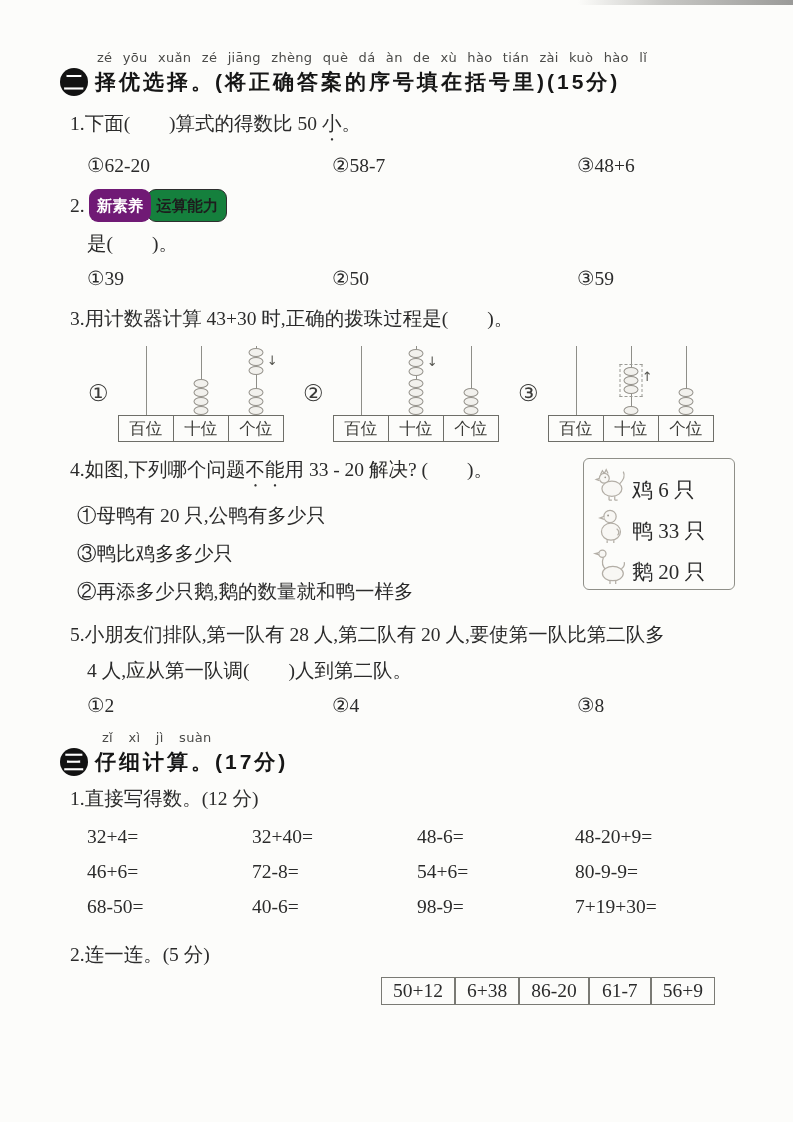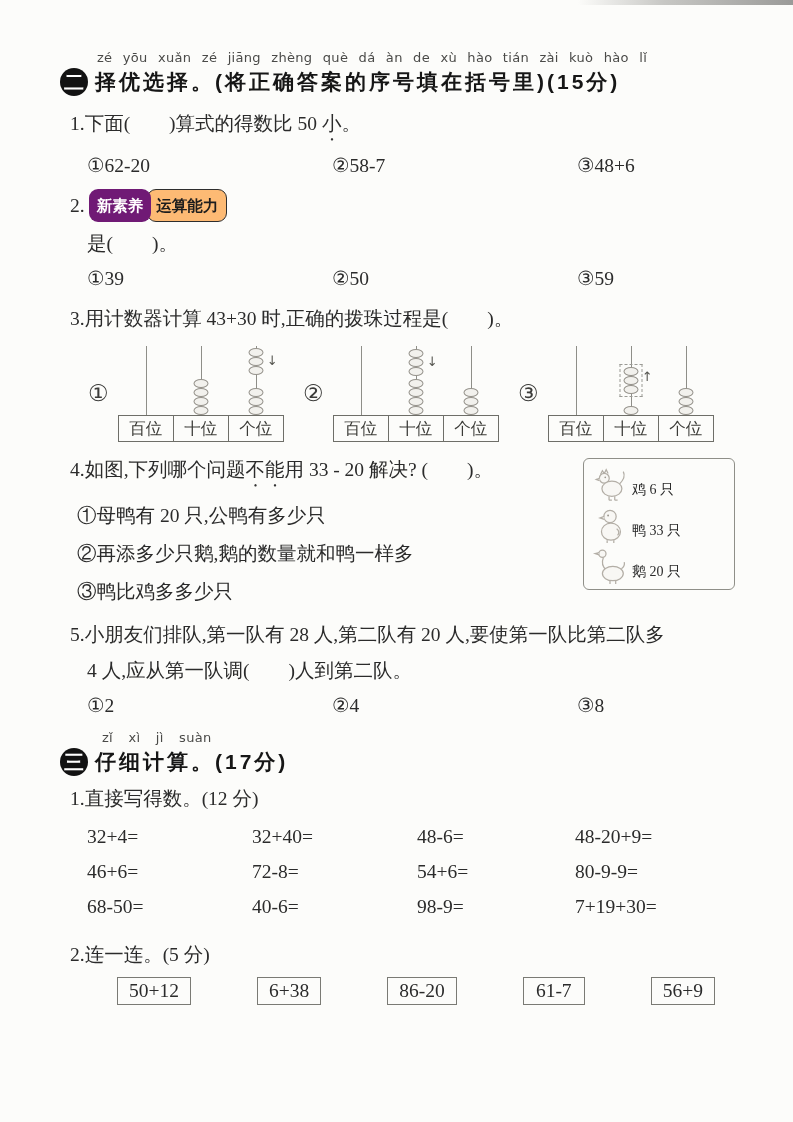--- a/index.html
+++ b/index.html
@@ -31,21 +31,21 @@
 
   .opts { display:flex; margin-left:27px; font-size:19.5px; margin-top:7px; line-height:28px; }
   .opt { flex:none; width:245px; }
   .opt:nth-child(3) { width:auto; }
 
   .q2l1 { margin-top:9px; display:flex; align-items:center; white-space:nowrap; }
   .badge-dark { font-family:"Liberation Sans","DejaVu Sans",sans-serif; background:#701a75; color:#fff;
     font-size:15.5px; font-weight:700; border-radius:9px; padding:2px 8px; margin:0 0 0 4px; z-index:2; }
   .badge-light { font-family:"Liberation Sans","DejaVu Sans",sans-serif; border:1.5px solid #2e2e2e;
     color:#1d1d1d; font-size:15.5px; font-weight:700; border-radius:9px; padding:1px 8px;
-    margin-left:-4px; margin-right:7px; background:#fdba74; }
+    margin-left:-4px; margin-right:7px; background:#15803d; }
   .indent { margin-left:27px; margin-top:7px; }
 
   .q3 { margin-top:11px; }
   .abrow { display:flex; margin-left:28px; margin-top:11px; }
   .abgroup { display:flex; width:240px; }
   .ablabel { font-size:23px; color:#3c3c3a; margin:38px 9px 0 0; line-height:24px; }
   .abacus { display:flex; margin-top:2px; }
   .abcol { position:relative; width:56px; height:96px; }
   .abcol:not(:first-child){ margin-left:-1px; }
   .rod { position:absolute; left:50%; top:0; width:1.5px; height:69px; background:#8e8e88; }
@@ -60,28 +60,28 @@
     text-align:center; font-size:16.5px; line-height:25px; color:#3a3a36; background:#fcfcfa; }
 
   .q4wrap { position:relative; margin-top:13px; padding-right:168px; }
   .subopts { margin-left:17px; margin-top:6px; }
   .subopt { font-size:19.5px; height:38px; line-height:38px; }
   .abox { position:absolute; top:3px; right:-2px; width:152px; height:132px;
     border:1px solid #8f8f88; border-radius:6px; padding:4px 2px 2px 7px; background:#fcfcfa; }
   .arow { display:flex; align-items:center; height:41px; }
   .aicon { flex:none; width:38px; height:38px; }
   .aicon svg { width:100%; height:100%; }
-  .alabel { font-size:14px; margin-left:3px; white-space:nowrap;margin-top:12px; }
+  .alabel { font-size:21px; margin-left:3px; white-space:nowrap;margin-top:12px; }
 
   .q5l1 { margin-top:9px; white-space:nowrap; }
 
   .calc-sub { margin-left:10px; margin-top:9px; font-size:19.5px; }
   .calc-grid { display:grid; grid-template-columns:165px 165px 158px auto;
     margin-left:27px; margin-top:7px; font-size:19.5px; line-height:35px; }
-  .match-row { display:flex; justify-content:space-between; margin-left:57px; margin-right:18px; }
+  .match-row { display:flex; justify-content:flex-end; margin-left:57px; margin-right:18px; }
   .match-top { margin-top:9px; }
   .match-bottom { margin-top:78px; }
   .mbox { border:1px solid #7a7a74; min-width:62px; height:28px; line-height:26px;
     padding:0 11px; text-align:center; font-size:19.5px; background:#fcfcfa; }
 </style>
 </head>
 <body>
 
 <div class="page">
   <div class="scan-artifact"></div>
@@ -203,22 +203,22 @@
         </div>
       </div>
     </div>
 
   <div class="q4wrap">
     <div class="q">
       <span>4.如图,下列哪个问题</span><span class="emph">不能</span><span>用 33 - 20 解决? (　　)。</span>
     </div>
     <div class="subopts" id="q4-subopts">
         <div class="subopt">①母鸭有 20 只,公鸭有多少只</div>
+        <div class="subopt">③鸭比鸡多多少只</div>
         <div class="subopt">②再添多少只鹅,鹅的数量就和鸭一样多</div>
-        <div class="subopt">③鸭比鸡多多少只</div>
       </div>
 
     <div class="abox">
       <div class="arow">
         <span class="aicon">
           <svg viewBox="0 0 40 40" fill="none" stroke="#b3aea6" stroke-width="1.3">
             <path d="M10 10 l2 -4 2 3 2 -4 2 4"></path>
             <circle cx="14" cy="14" r="5.2" fill="#f8f7f4"></circle>
             <path d="M9 14 l-3.5 1.2 3.5 1.4" fill="#f8f7f4"></path>
             <circle cx="15" cy="13" r="0.9" fill="#9b968e" stroke="none"></circle>

